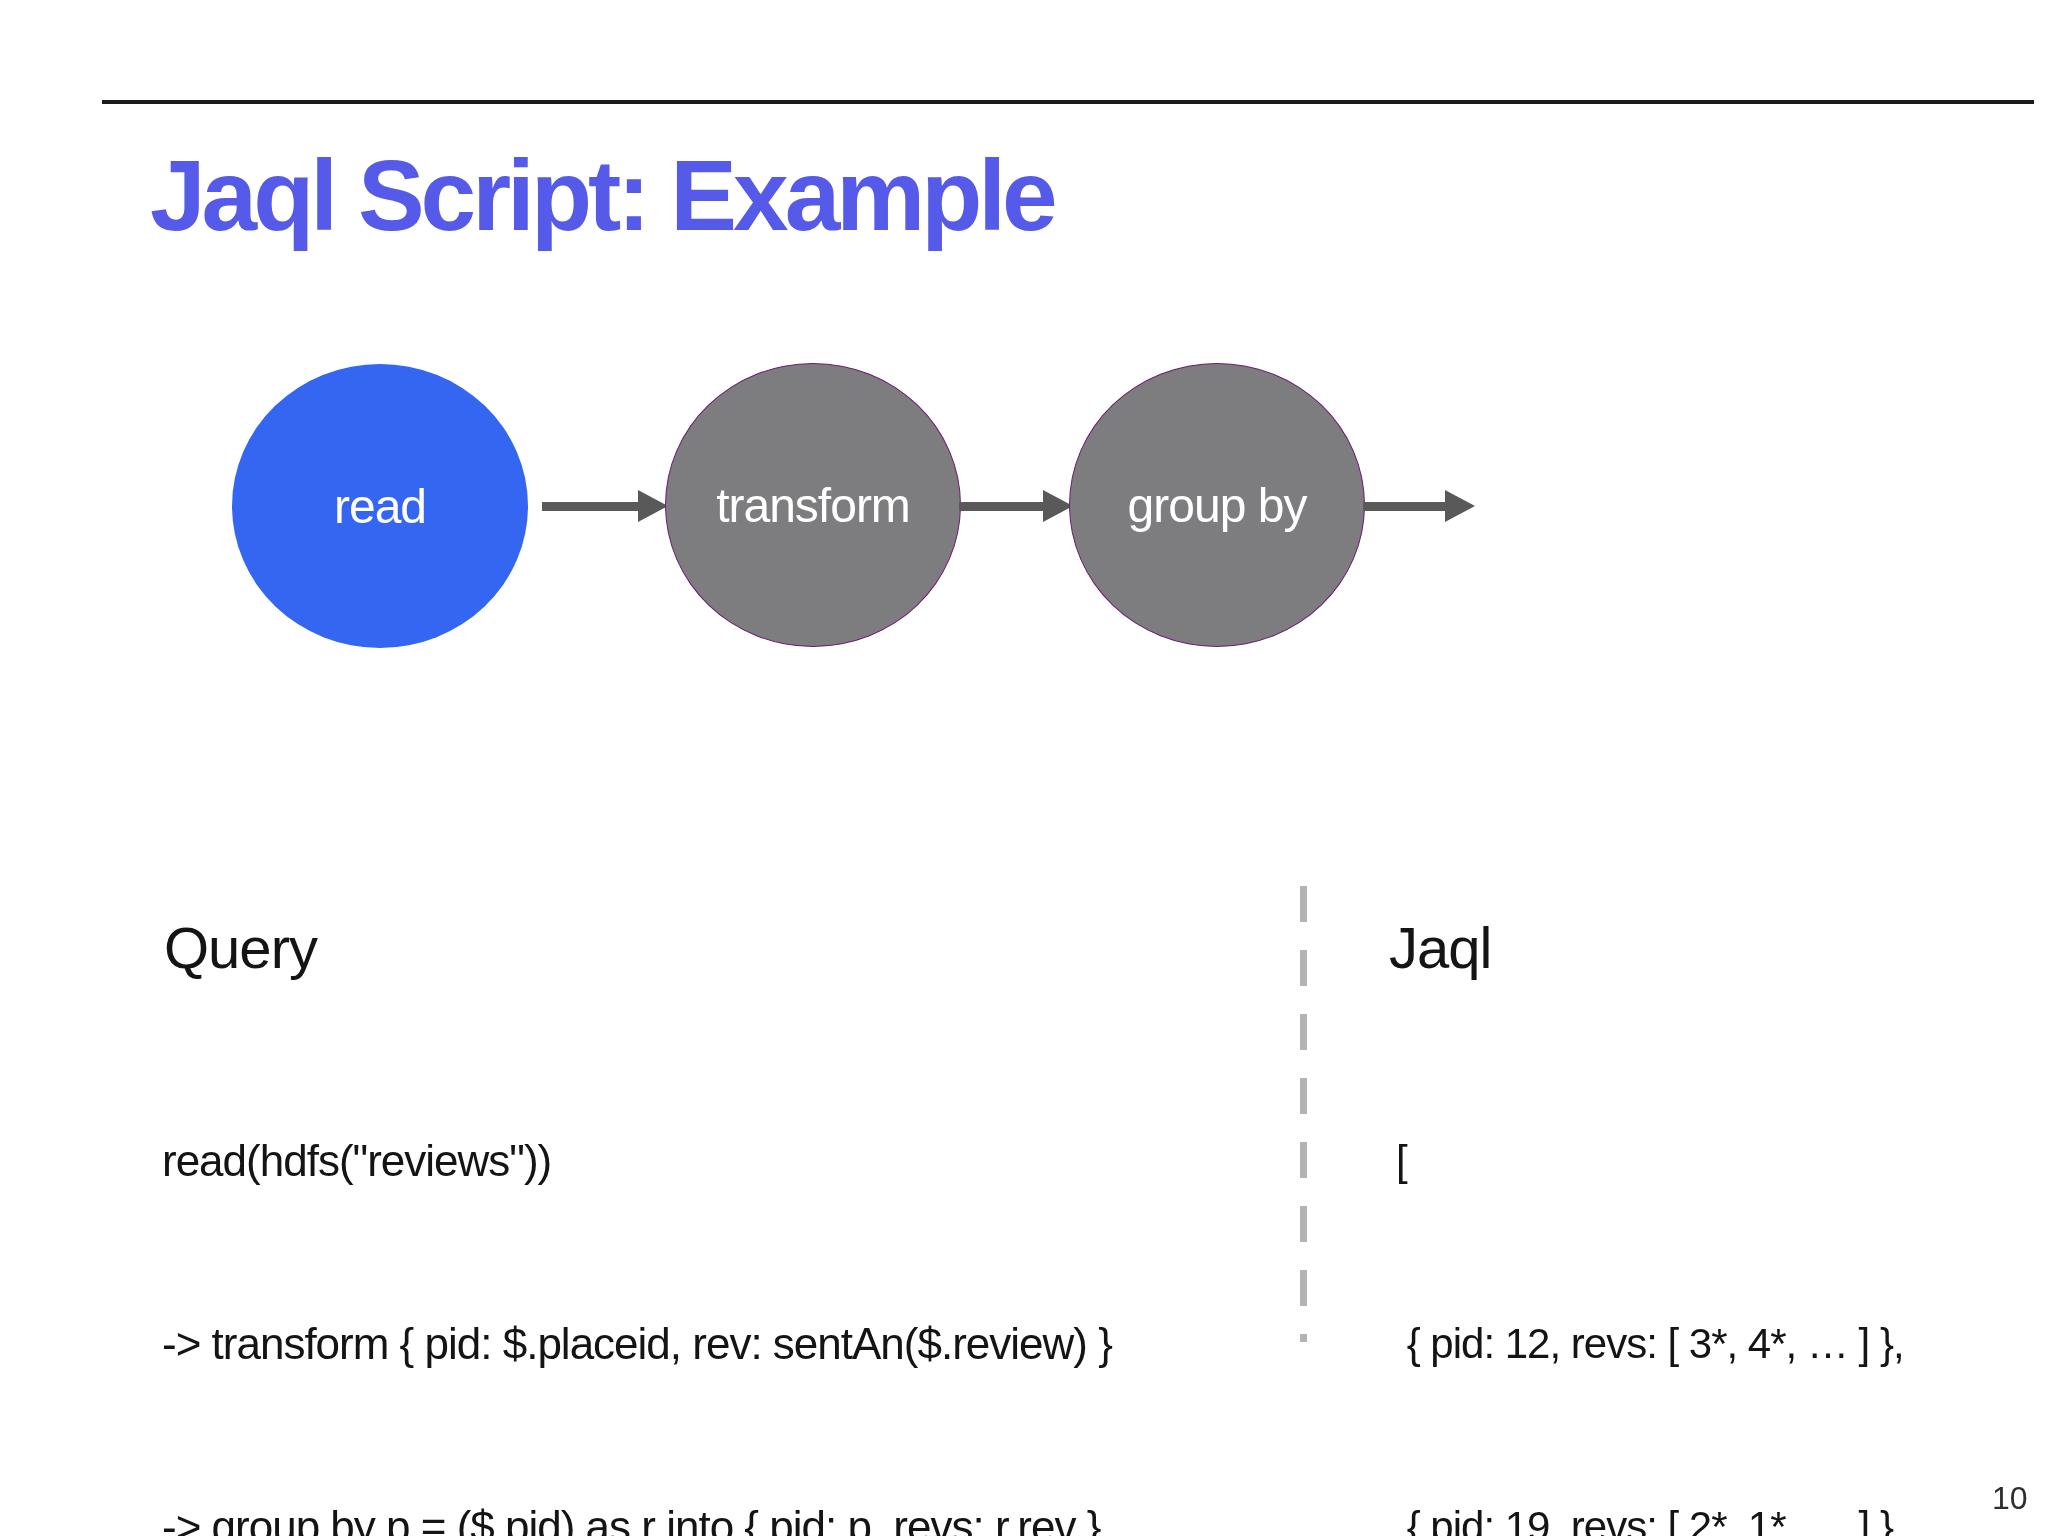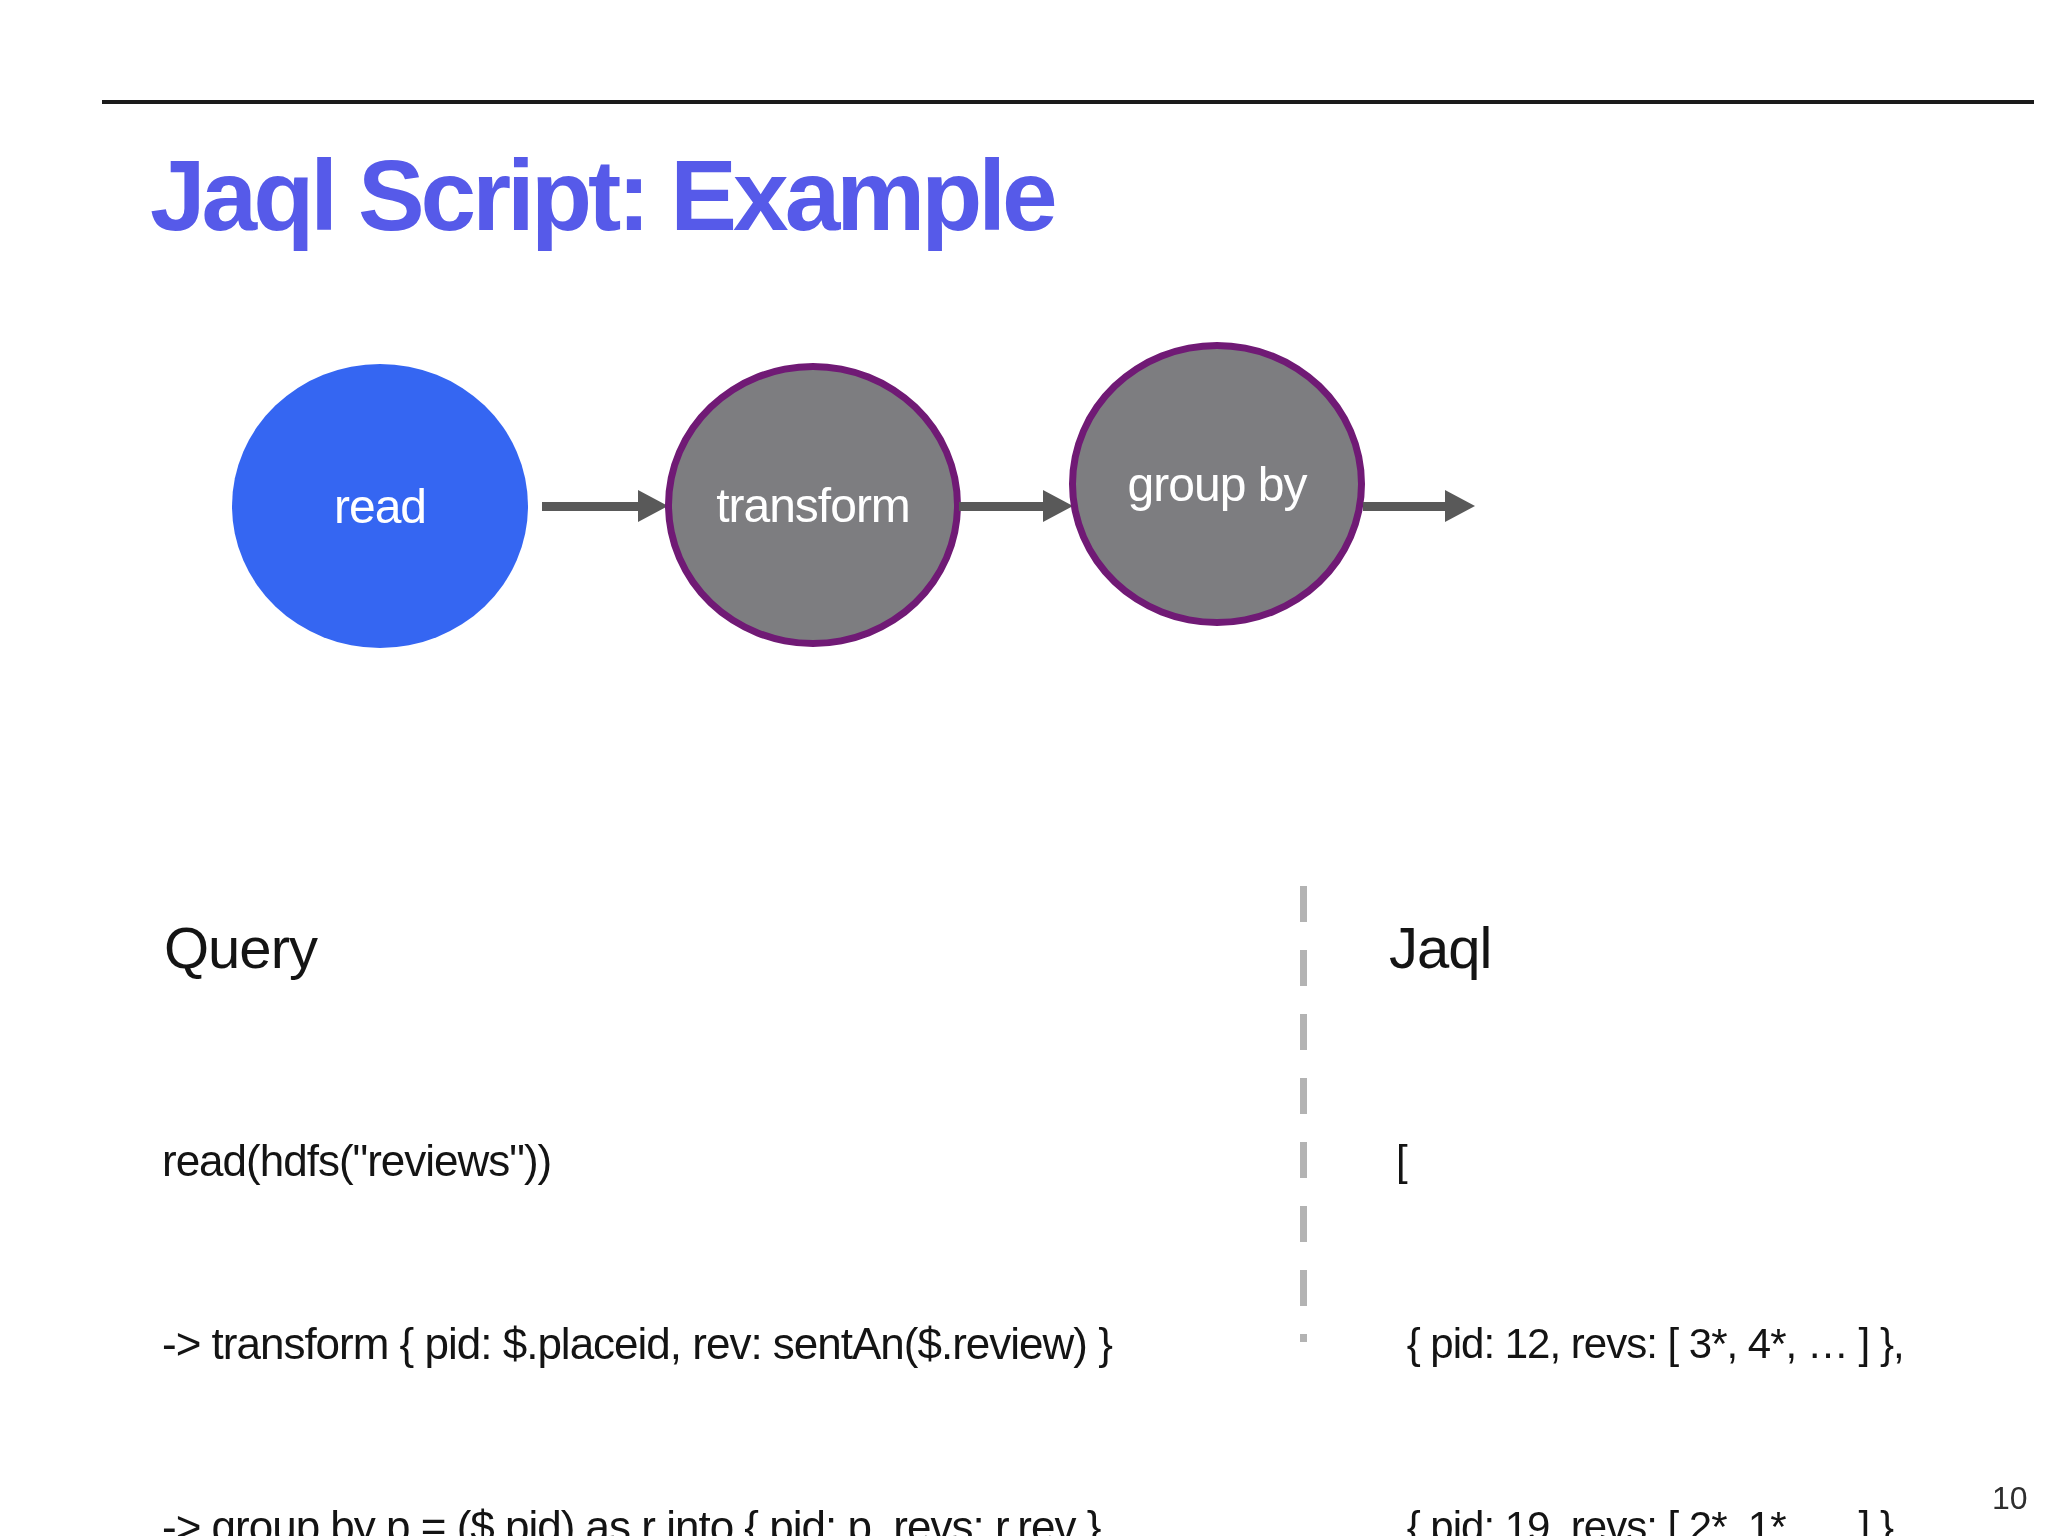--- a/index.html
+++ b/index.html
@@ -20,24 +20,24 @@
     position:absolute;left:106px;top:138px;
     font-size:100px;font-weight:bold;letter-spacing:-4px;
     color:#565ae9;white-space:nowrap;
   }
   .node{
     position:absolute;width:296px;height:284px;border-radius:50%;
     display:flex;align-items:center;justify-content:center;
     color:#ffffff;font-size:48px;letter-spacing:-1px;white-space:nowrap;
   }
   .node-blue{background:#3566f2;}
-  .node-gray{background:#7d7d80;border:7px solid #701a75;box-sizing:border-box;}
+  .node-gray{background:#7d7d80;border:1px solid #701a75;box-sizing:border-box;}
   .node-read{left:188px;top:364px;}
   .node-transform{left:621px;top:363px;}
-  .node-groupby{left:1025px;top:342px;}
+  .node-groupby{left:1025px;top:363px;}
   .node-write{left:1427px;top:363px;}
   .arrow{position:absolute;top:490px;height:32px;}
   .arrow .shaft{position:absolute;left:0;top:12px;height:9px;background:#595959;}
   .arrow .head{
     position:absolute;right:0;top:0;width:0;height:0;
     border-top:16px solid transparent;border-bottom:16px solid transparent;
     border-left:30px solid #595959;
   }
   .arrow-1{left:498px;width:126px;}
   .arrow-1 .shaft{width:100px;}

